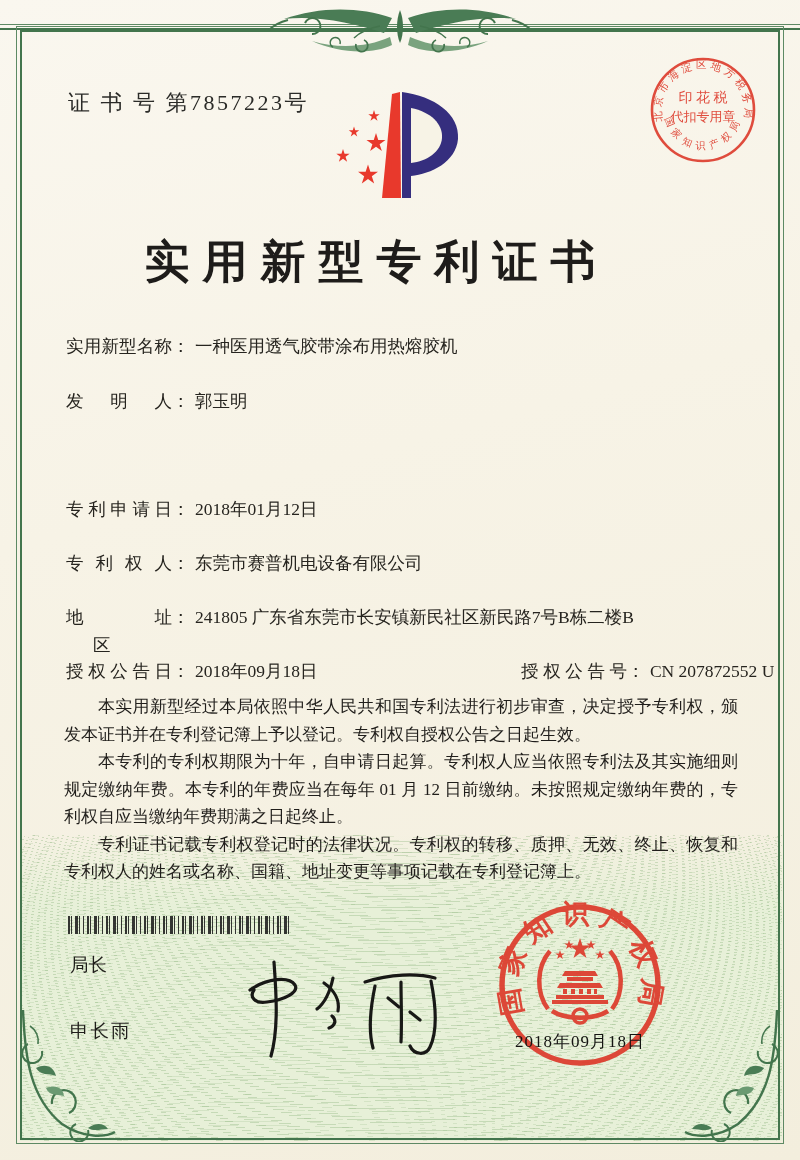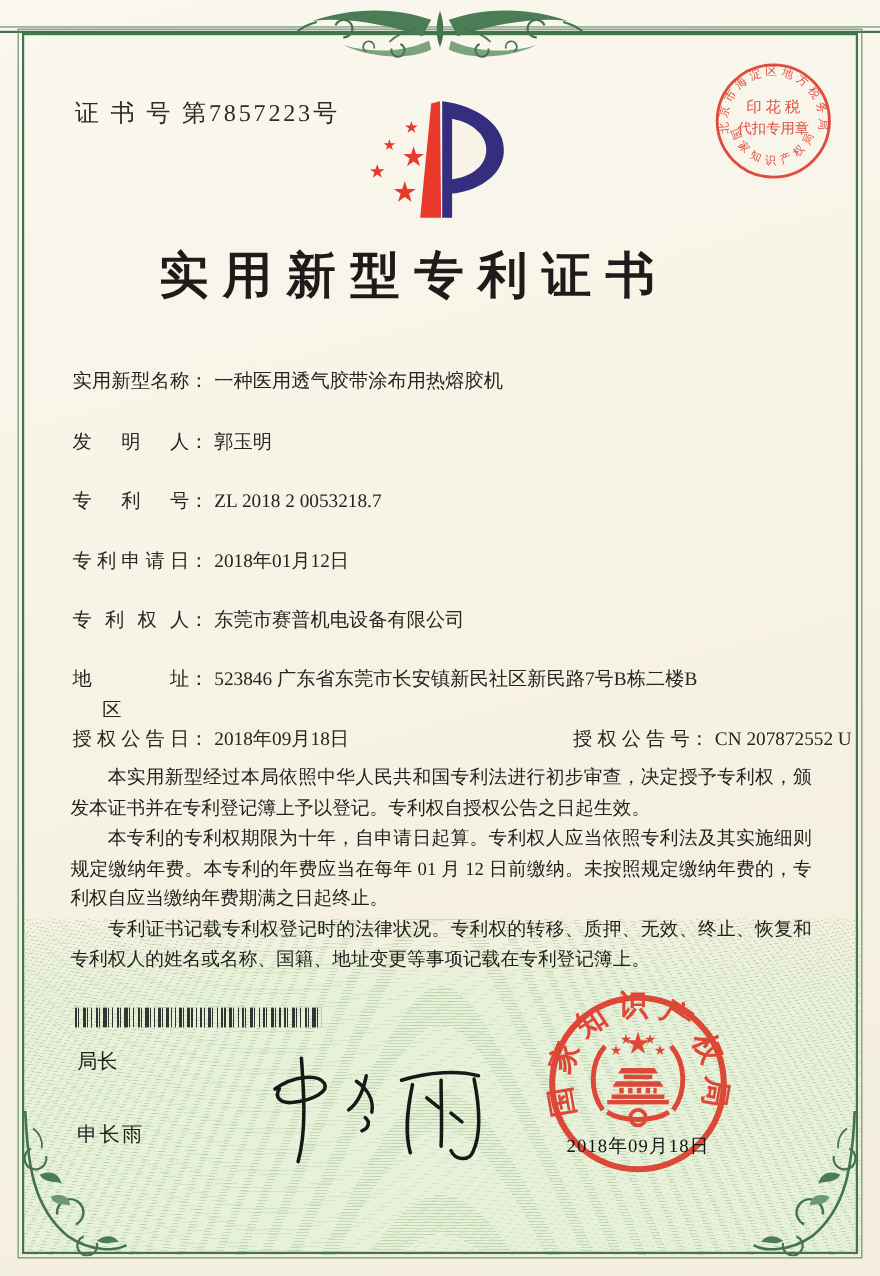--- a/index.html
+++ b/index.html
@@ -19,21 +19,21 @@
   
   .frame-outer{position:absolute;left:16px;top:26px;width:766px;height:1116px;border:1px solid #5d8a64;z-index:2;}
   .frame-inner{position:absolute;left:3px;top:3px;right:3px;bottom:3px;border:2.5px solid #43754d;}
   .top-line-a{position:absolute;left:0;top:24px;width:800px;height:1px;background:#5d8a64;z-index:2;}
   .top-line-b{position:absolute;left:0;top:28px;width:800px;height:2px;background:#43754d;z-index:2;}
   .orn{position:absolute;z-index:3;}
   
   .cert-no{position:absolute;left:68px;top:88px;font-size:22px;letter-spacing:2.5px;color:#2b2b28;z-index:4;text-align:right;}
   .logo{position:absolute;left:330px;top:86px;z-index:4;}
   .title{
-    position:absolute;left:0;top:220px;width:740px;text-align:center;z-index:4;
+    position:absolute;left:0;top:232px;width:740px;text-align:center;z-index:4;
     font-size:45px;font-weight:bold;letter-spacing:13px;padding-left:13px;box-sizing:border-box;color:#1e1c1a;
   }
   .frow{position:absolute;left:66px;font-size:17.5px;white-space:nowrap;z-index:4;color:#26241f;}
   .flabel{display:inline-block;width:106px;text-align:justify;text-align-last:justify;}
   .fvalue{margin-left:1px;}
   .addr2{position:absolute;left:93px;top:633px;font-size:17.5px;z-index:4;color:#26241f;}
   .grant-no{position:absolute;left:455px;top:0;}
   .paras{position:absolute;left:64px;top:693px;width:674px;z-index:4;font-size:17px;line-height:27.5px;text-align:justify;color:#201e1b;}
   .paras p{margin:0;text-indent:34px;}
   .barcode{
@@ -145,35 +145,31 @@
   <div class="title">实用新型专利证书</div>
 
   <div class="frow" style="top:334px;">
     <span class="flabel">实用新型名称</span><span>：</span>
     <span class="fvalue">一种医用透气胶带涂布用热熔胶机</span>
   </div>
   <div class="frow" style="top:389px;">
     <span class="flabel">发明人</span><span>：</span>
     <span class="fvalue">郭玉明</span>
   </div>
-  <div class="frow" style="top:443px;">
-    <span class="flabel">专利号</span><span>：</span>
-    <span class="fvalue">ZL 2018 2 0053218.7</span>
-  </div>
   <div class="frow" style="top:497px;">
     <span class="flabel">专利申请日</span><span>：</span>
     <span class="fvalue">2018年01月12日</span>
   </div>
   <div class="frow" style="top:551px;">
     <span class="flabel">专利权人</span><span>：</span>
     <span class="fvalue">东莞市赛普机电设备有限公司</span>
   </div>
   <div class="frow" style="top:605px;">
     <span class="flabel">地址</span><span>：</span>
-    <span class="fvalue">523846 广东省东莞市长安镇新民社区新民路7号B栋二楼B</span>
+    <span class="fvalue">241805 广东省东莞市长安镇新民社区新民路7号B栋二楼B</span>
   </div>
   <div class="addr2">区</div>
   <div class="frow" style="top:659px;width:672px;">
     <span class="flabel">授权公告日</span><span>：</span>
     <span class="fvalue">2018年09月18日</span>
     <span class="grant-no" style="position:absolute;">
       <span class="flabel">授权公告号</span><span>：</span>
       <span class="fvalue">CN 207872552 U</span>
     </span>
   </div>

